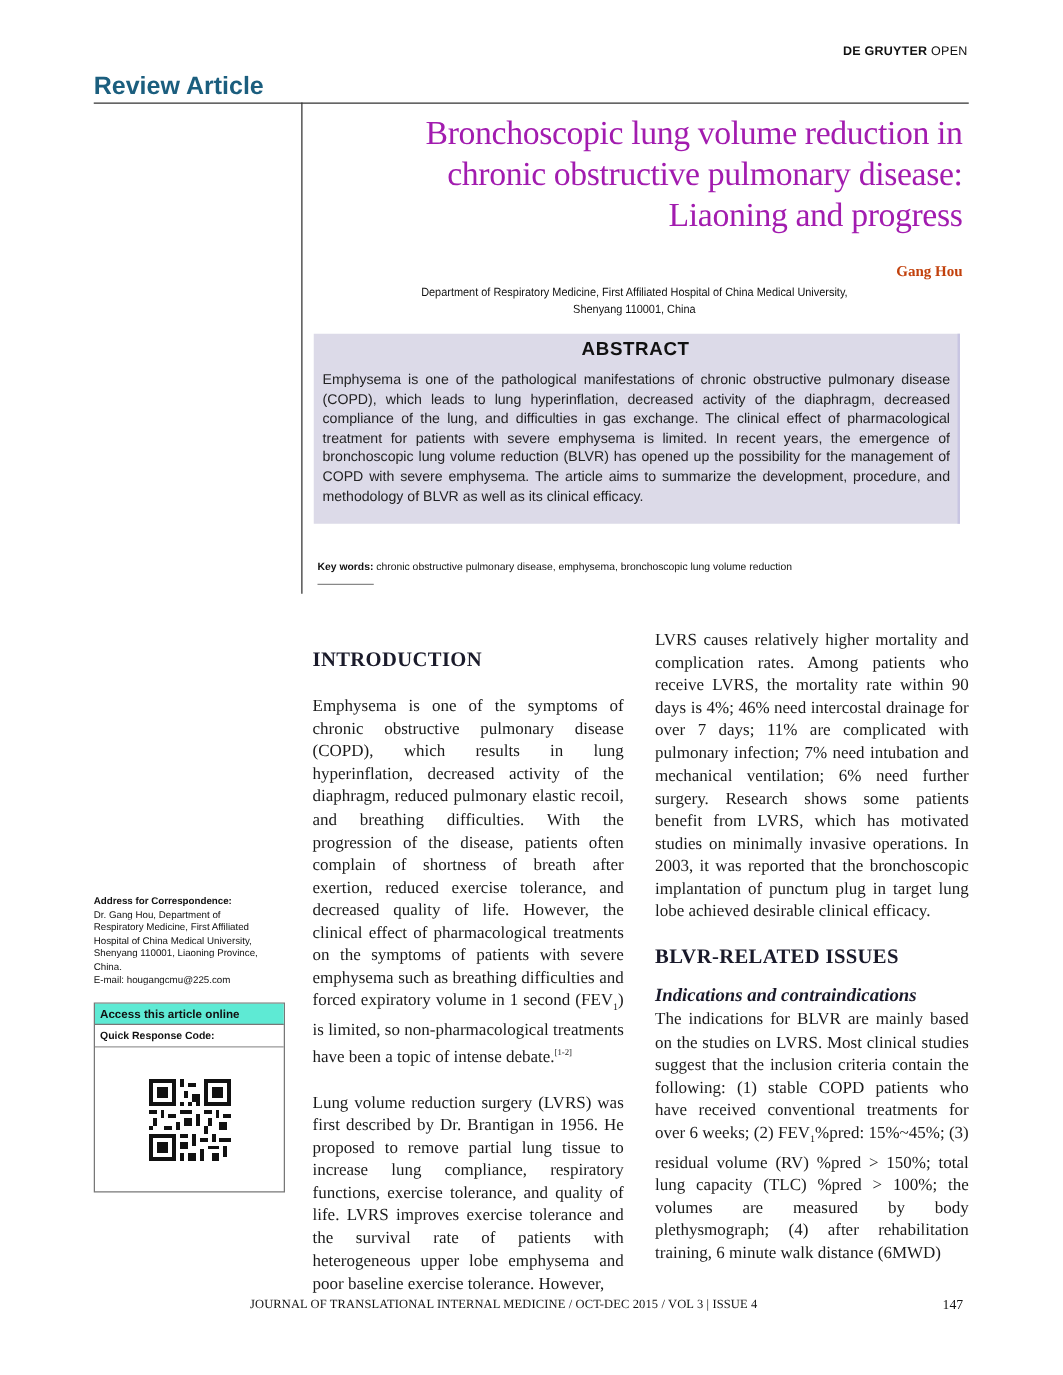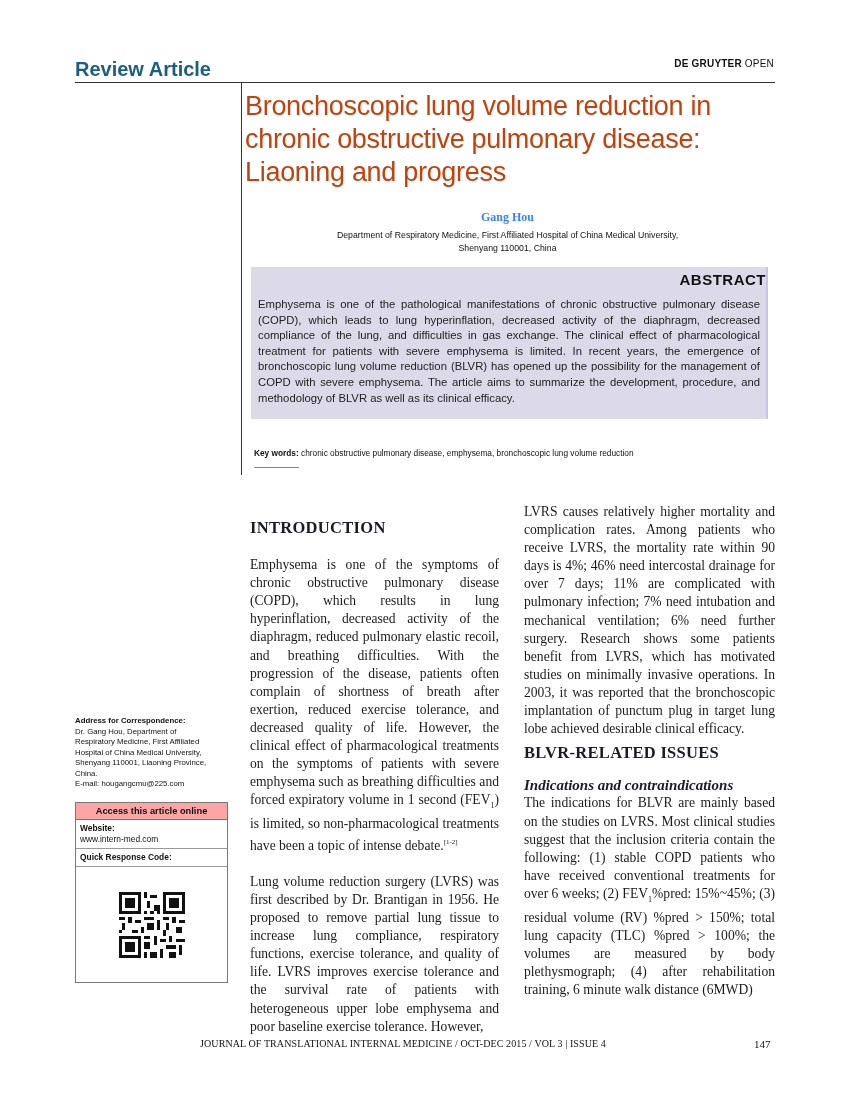--- a/index.html
+++ b/index.html
@@ -1,41 +1,41 @@
 <!DOCTYPE html>
 <html><head>
 <meta charset="utf-8">
 <style>
   html, body { margin:0; padding:0; background:#ffffff; }
   body { width:850px; height:1100px; position:relative; overflow:hidden; font-family:"Liberation Serif", serif; color:#1a1a1a; }
   .abs { position:absolute; }
-  .publisher { right:76px; top:58px; font-family:"Liberation Sans", sans-serif; font-size:10px; color:#111; letter-spacing:0.2px; }
+  .publisher { right:76px; top:36px; font-family:"Liberation Sans", sans-serif; font-size:10px; color:#111; letter-spacing:0.2px; }
   .publisher b { font-weight:bold; }
   .section-label { left:75px; top:58px; font-family:"Liberation Sans", sans-serif; font-weight:bold; font-size:20px; color:#1b5e7e; }
   .hrule { left:75px; top:82px; width:700px; height:1px; background:#333; }
   .vrule { left:241px; top:82px; width:1px; height:393px; background:#333; }
-  .title { left:245px; top:90px; width:525px; text-align:left; font-family:Liberation Sans, sans-serif; font-size:27px; line-height:33px; color:#c2410c; letter-spacing:-0.3px; }
-  .author { left:245px; top:210px; width:525px; text-align:center; font-weight:bold; font-size:12px; color:#3b82f6; }
+  .title { left:245px; top:90px; width:525px; text-align:right; font-family:Liberation Serif, serif; font-size:27px; line-height:33px; color:#a21caf; letter-spacing:-0.3px; }
+  .author { left:245px; top:210px; width:525px; text-align:right; font-weight:bold; font-size:12px; color:#c2410c; }
   .affil { left:245px; top:228px; width:525px; text-align:center; font-family:"Liberation Sans", sans-serif; font-size:9.5px; line-height:13px; color:#111; transform:scaleX(0.92); transform-origin:center; }
   .abstract-box { left:251px; top:267px; width:515px; height:152px; background:#dcdae8; border-right:2px solid #c8c5e2; }
-  .abstract-head { left:251px; top:271px; width:515px; text-align:right; font-family:"Liberation Sans", sans-serif; font-weight:bold; font-size:15px; color:#111; letter-spacing:0.5px; }
+  .abstract-head { left:251px; top:271px; width:515px; text-align:center; font-family:"Liberation Sans", sans-serif; font-weight:bold; font-size:15px; color:#111; letter-spacing:0.5px; }
   .abstract-text { left:258px; top:297px; width:502px; font-family:"Liberation Sans", sans-serif; font-size:11.3px; line-height:15.6px; color:#222; text-align:justify; }
   .keywords { left:254px; top:448px; width:515px; font-family:"Liberation Sans", sans-serif; font-size:8.3px; color:#111; }
   .keywords b { font-weight:bold; }
   .kw-rule { left:254px; top:467px; width:45px; height:1px; background:#888; }
   .col { font-family:"Liberation Serif", serif; font-size:13.6px; line-height:18.1px; color:#1a1a1a; text-align:justify; }
   .col p { margin:0; }
   .col1 { left:250px; top:519px; width:249px; }
   .col2 { left:524px; top:503px; width:251px; }
   .h2 { font-weight:bold; font-size:16.5px; letter-spacing:0.3px; color:#1a1a2a; }
   .h3 { font-weight:bold; font-style:italic; font-size:15px; color:#1a1a2a; }
   .corr { left:75px; top:716px; width:160px; font-family:"Liberation Sans", sans-serif; font-size:7.8px; line-height:10.5px; color:#111; }
   .corr .lbl { font-weight:bold; }
   .access { left:75px; top:802px; width:151px; border:1px solid #777; font-family:"Liberation Sans", sans-serif; font-size:8.4px; color:#111; }
-  .access .hd { background:#fca5a5; font-weight:bold; font-size:9.3px; padding:3px 4px; border-bottom:1px solid #777;text-align:center; }
+  .access .hd { background:#5eead4; font-weight:bold; font-size:9.3px; padding:3px 4px; border-bottom:1px solid #777; }
   .access .row { padding:3px 4px; border-bottom:1px solid #999; line-height:11px; }
   .access .row b { font-weight:bold; }
   .access .qr-wrap { height:115px; display:flex; align-items:center; justify-content:center; }
   .qr { width:66px; height:66px; }
   .footer { left:200px; top:1038px; width:530px; font-family:"Liberation Serif", serif; font-size:10px; letter-spacing:0.1px; color:#111; }
   .pageno { left:754px; top:1038px; font-family:"Liberation Serif", serif; font-size:11px; color:#111; }
   sub { font-size:8px; }
   sup { font-size:7px;margin-top:32px; }
 </style>
 </head>
@@ -71,24 +71,20 @@
   <div>Dr. Gang Hou, Department of</div>
   <div>Respiratory Medicine, First Affiliated</div>
   <div>Hospital of China Medical University,</div>
   <div>Shenyang 110001, Liaoning Province,</div>
   <div>China.</div>
   <div>E-mail: hougangcmu@225.com</div>
 </div>
 
 <div class="abs access">
   <div class="hd">Access this article online</div>
-  <div class="row">
-    <b>Website:</b><br>
-    <span>www.intern-med.com</span>
-  </div>
   <div class="row">
     <b>Quick Response Code:</b>
   </div>
   <div class="qr-wrap">
     <svg class="qr" viewBox="0 0 21 21" shape-rendering="crispEdges">
       <rect width="21" height="21" fill="#fff"></rect>
       <g fill="#111">
         <rect x="0" y="0" width="7" height="7"></rect>
           <rect x="1" y="1" width="5" height="5" fill="#fff"></rect>
           <rect x="2" y="2" width="3" height="3"></rect>
@@ -139,19 +135,19 @@
 </div>
 
 <div class="abs col col1">
   <div class="h2" style="margin-bottom:19px;">INTRODUCTION</div>
   <p><span>Emphysema is one of the symptoms of chronic obstructive pulmonary disease (COPD), which results in lung hyperinflation, decreased activity of the diaphragm, reduced pulmonary elastic recoil, and breathing difficulties. With the progression of the disease, patients often complain of shortness of breath after exertion, reduced exercise tolerance, and decreased quality of life. However, the clinical effect of pharmacological treatments on the symptoms of patients with severe emphysema such as breathing difficulties and forced expiratory volume in 1 second (FEV</span><sub>1</sub><span>) is limited, so non-pharmacological treatments have been a topic of intense debate.</span><sup>[1-2]</sup></p>
   <p style="margin-top:18px;">Lung volume reduction surgery (LVRS) was first described by Dr. Brantigan in 1956. He proposed to remove partial lung tissue to increase lung compliance, respiratory functions, exercise tolerance, and quality of life. LVRS improves exercise tolerance and the survival rate of patients with heterogeneous upper lobe emphysema and poor baseline exercise tolerance. However,</p>
 </div>
 
 <div class="abs col col2">
   <p>LVRS causes relatively higher mortality and complication rates. Among patients who receive LVRS, the mortality rate within 90 days is 4%; 46% need intercostal drainage for over 7 days; 11% are complicated with pulmonary infection; 7% need intubation and mechanical ventilation; 6% need further surgery. Research shows some patients benefit from LVRS, which has motivated studies on minimally invasive operations. In 2003, it was reported that the bronchoscopic implantation of punctum plug in target lung lobe achieved desirable clinical efficacy.</p>
-  <div class="h2" style="margin-top:6px; margin-bottom:14px;">BLVR-RELATED ISSUES</div>
+  <div class="h2" style="margin-top:18px; margin-bottom:14px;">BLVR-RELATED ISSUES</div>
   <div class="h3">Indications and contraindications</div>
   <p><span>The indications for BLVR are mainly based on the studies on LVRS. Most clinical studies suggest that the inclusion criteria contain the following: (1) stable COPD patients who have received conventional treatments for over 6 weeks; (2) FEV</span><sub>1</sub><span>%pred: 15%~45%; (3) residual volume (RV) %pred &gt; 150%; total lung capacity (TLC) %pred &gt; 100%; the volumes are measured by body plethysmograph; (4) after rehabilitation training, 6 minute walk distance (6MWD)</span></p>
 </div>
 
 <div class="abs footer">JOURNAL OF TRANSLATIONAL INTERNAL MEDICINE / OCT-DEC 2015 / VOL 3 | ISSUE 4</div>
 <div class="abs pageno">147</div>
 
 </body></html>

